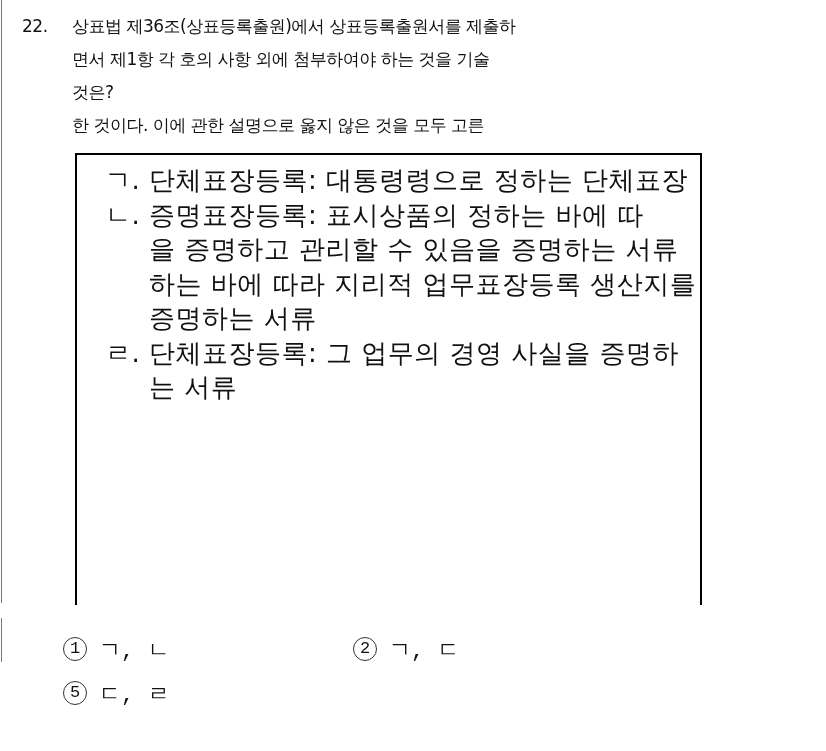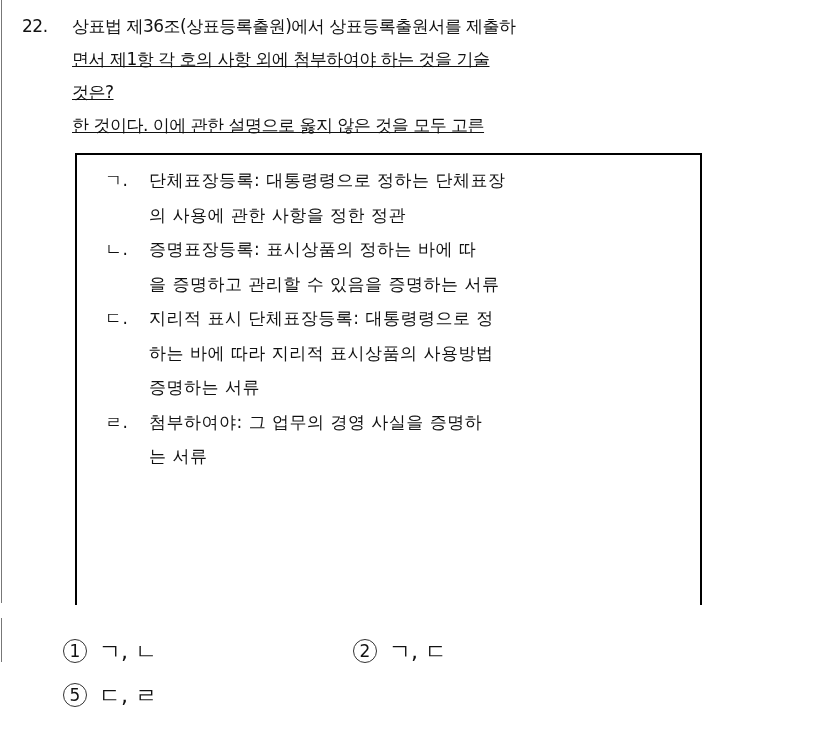--- a/index.html
+++ b/index.html
@@ -5,61 +5,59 @@
   html, body { margin: 0; padding: 0; background: #ffffff; }
   body { width: 826px; height: 751px; position: relative; overflow: hidden;
          font-family: "DejaVu Sans", "Liberation Sans", sans-serif; color: #111; }
   .edge-line { position: absolute; left: 1px; width: 1px; background: #777; }
   .edge-top { top: 0; height: 603px; }
   .edge-bottom { top: 618px; height: 44px; }
   .question { position: absolute; left: 22px; top: 10px; width: 790px;
               font-size: 17px; line-height: 33px; letter-spacing: -0.5px; }
   .q-line { white-space: nowrap; }
   .q-num { display: inline-block; width: 50px; }
-  .q-indent { padding-left: 50px; text-decoration: underline; }
+  .q-indent { padding-left: 50px; }
   .box { position: absolute; left: 75px; top: 153px; width: 623px; height: 450px;
          border: 2px solid #000; border-bottom: none; }
-  .box-inner { position: absolute; left: 28px; top: 8px; font-size: 17px;
+  .box-inner { position: absolute; left: 28px; top: 8px; font-size: 26px;
                line-height: 34.5px; letter-spacing: 0.5px; }
   .item-line { white-space: nowrap; }
   .item-label { display: inline-block; width: 44px; }
   .item-cont { padding-left: 44px; }
   .choices { position: absolute; left: 63px; top: 630px; font-size: 22px; line-height: 44px; }
   .choice-row { display: flex; }
-  .choice { width: 290px; white-space: nowrap; }
+  .choice { width: 290px; white-space: nowrap; font-family: Liberation Mono, monospace; }
   .circ { display: inline-block; width: 22px; height: 22px; border: 1px solid #333;
           border-radius: 50%; font-size: 17px; line-height: 22px; text-align: center;
           margin-right: 12px; vertical-align: middle; position: relative; top: -2px; }
 </style>
 </head>
 <body>
 
 <div class="edge-line edge-top"></div>
 <div class="edge-line edge-bottom"></div>
 
 <div class="question">
   <div class="q-line"><span class="q-num">22.</span><span>상표법 제36조(상표등록출원)에서 상표등록출원서를 제출하</span></div>
   <div class="q-line q-indent">면서 제1항 각 호의 사항 외에 첨부하여야 하는 것을 기술</div>
   <div class="q-line q-indent">것은?</div>
   <div class="q-line q-indent">한 것이다. 이에 관한 설명으로 옳지 않은 것을 모두 고른</div>
 </div>
 
 <div class="box">
   <div class="box-inner">
     <div class="item-line"><span class="item-label">ㄱ.</span><span>단체표장등록: 대통령령으로 정하는 단체표장</span></div>
-    <div class="item-line item-cont">의 사용에 관한 사항을 정한 정관</div>
 
     <div class="item-line"><span class="item-label">ㄴ.</span><span>증명표장등록: 표시상품의 정하는 바에 따</span></div>
     <div class="item-line item-cont">을 증명하고 관리할 수 있음을 증명하는 서류</div>
 
-    <div class="item-line"><span class="item-label">ㄷ.</span><span>지리적 표시 단체표장등록: 대통령령으로 정</span></div>
-    <div class="item-line item-cont">하는 바에 따라 지리적 표시상품의 사용방법</div>
+    <div class="item-line item-cont">하는 바에 따라 지리적 업무표장등록 생산지를</div>
     <div class="item-line item-cont">증명하는 서류</div>
 
-    <div class="item-line"><span class="item-label">ㄹ.</span><span>첨부하여야: 그 업무의 경영 사실을 증명하</span></div>
+    <div class="item-line"><span class="item-label">ㄹ.</span><span>단체표장등록: 그 업무의 경영 사실을 증명하</span></div>
     <div class="item-line item-cont">는 서류</div>
   </div>
 </div>
 
 <div class="choices">
   <div class="choice-row">
     <div class="choice"><span class="circ">1</span><span>ㄱ, ㄴ</span></div>
     <div class="choice"><span class="circ">2</span><span>ㄱ, ㄷ</span></div>
   </div>
   <div class="choice-row">

